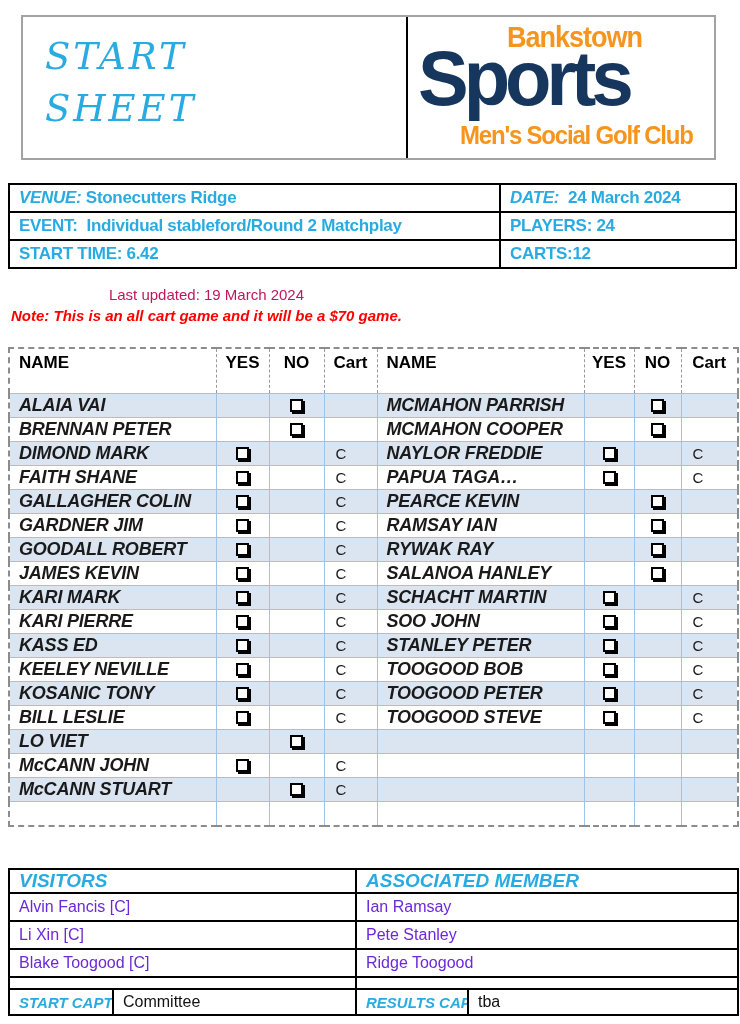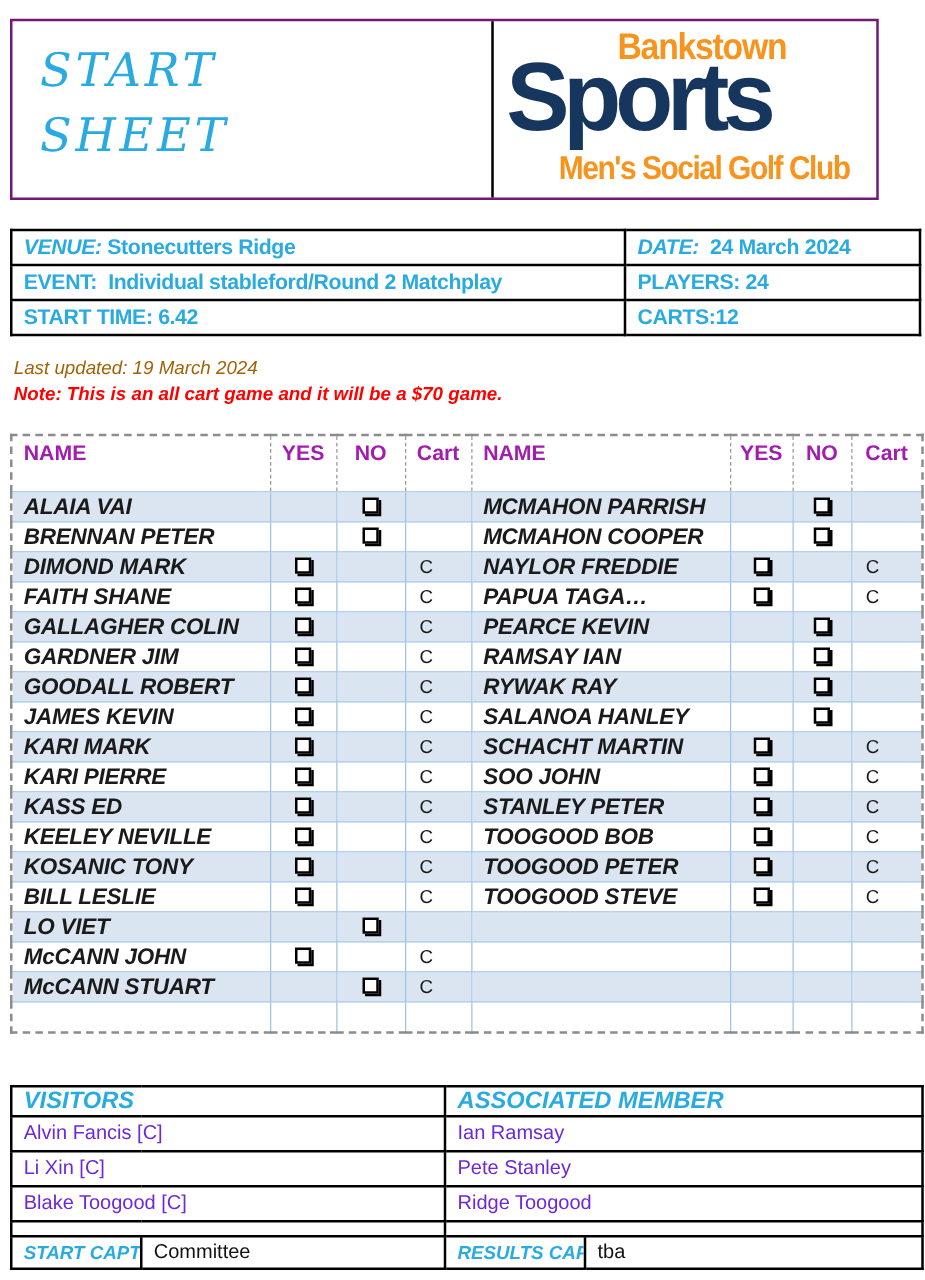--- a/index.html
+++ b/index.html
@@ -1,41 +1,41 @@
 <!DOCTYPE html>
 <html><head>
 <meta charset="utf-8">
 <style>
   html,body{margin:0;padding:0;background:#fff;}
   body{font-family:"Liberation Sans",sans-serif;-webkit-font-smoothing:antialiased;}
   #page{position:relative;width:740px;height:1024px;background:#fff;overflow:hidden;}
 
   
-  .header-box{position:absolute;left:8px;top:15px;width:695px;height:145px;border:2px solid #701a75;display:flex;box-sizing:border-box;}
+  .header-box{position:absolute;left:21px;top:15px;width:695px;height:145px;border:2px solid #a3a3a3;display:flex;box-sizing:border-box;}
   .header-left{width:385px;border-right:2px solid #000;box-sizing:border-box;padding:14px 0 0 22px;}
   .start-sheet{font-family:"DejaVu Serif",serif;font-style:italic;font-weight:500;font-size:37px;line-height:52px;letter-spacing:3px;color:#29abe2;}
   .header-right{position:relative;flex:1;overflow:hidden;text-decoration:underline;}
   .logo-bankstown{position:absolute;left:99px;top:4px;font-size:27px;font-weight:bold;letter-spacing:-1px;color:#f7941d;transform:scaleY(1.1);transform-origin:top left;}
   .logo-sports{position:absolute;left:10px;top:17px;font-size:76px;font-weight:bold;letter-spacing:-5px;color:#17365d;transform:scaleY(1.02);transform-origin:top left;}
   .logo-club{position:absolute;left:52px;bottom:7px;font-size:24px;font-weight:bold;letter-spacing:-1.2px;color:#f7941d;transform:scaleY(1.1);transform-origin:bottom left;}
 
   
   .info-table{position:absolute;left:8px;top:183px;width:729px;border-collapse:collapse;table-layout:fixed;}
   .info-table td{border:2px solid #000;height:26px;padding:0 0 0 9px;font-size:17px;font-weight:bold;color:#29abe2;letter-spacing:-0.3px;white-space:pre;}
   .info-table .c1{width:480px;}
   .ital{font-style:italic;}
 
   
   .notes{position:absolute;left:11px;top:285px;font-size:15px;line-height:19px;}
-  .last-updated{font-style:italic;color:#a16207;}
+  .last-updated{color:#be185d;text-align:center;}
   .cart-note{font-style:italic;font-weight:bold;color:#ff0000;margin-top:2px;}
 
   
   .roster{position:absolute;left:8px;top:347px;width:729px;border-collapse:collapse;table-layout:fixed;border:2px dashed #8c8c8c;}
-  .roster th{border-right:1px dashed #999;border-bottom:1px solid #9dc3e6;border-top:1px dashed #999;height:39px;vertical-align:top;padding-top:4px;font-size:17px;color:#a21caf;background:#fff;}
+  .roster th{border-right:1px dashed #999;border-bottom:1px solid #9dc3e6;border-top:1px dashed #999;height:39px;vertical-align:top;padding-top:4px;font-size:17px;color:#000000;background:#fff;}
   .roster th.namecol{text-align:left;padding-left:9px;}
   .roster td{border:1px solid #9dc3e6;height:23px;padding:0;font-size:15px;color:#1a1a1a;text-align:center;overflow:hidden;}
   .roster td.name{text-align:left;padding-left:9px;font-weight:bold;font-style:italic;font-size:18px;letter-spacing:-0.2px;white-space:nowrap;margin-top:43px;}
   .roster td.cart{text-align:left;padding-left:11px;font-size:15px;}
   .roster tr.alt td{background:#dbe5f1;}
   .cb{display:inline-block;width:9px;height:9px;border:2px solid #000;box-shadow:2px 2px 0 #000;background:#fff;vertical-align:middle;margin-bottom:3px;}
 
   
   .visitors{position:absolute;left:8px;top:868px;width:729px;border-collapse:collapse;table-layout:fixed;border:2px solid #000;}
   .visitors td{border:2px solid #000;padding:0 0 0 9px;font-size:16px;color:#6d28d9;white-space:nowrap;overflow:hidden;}

